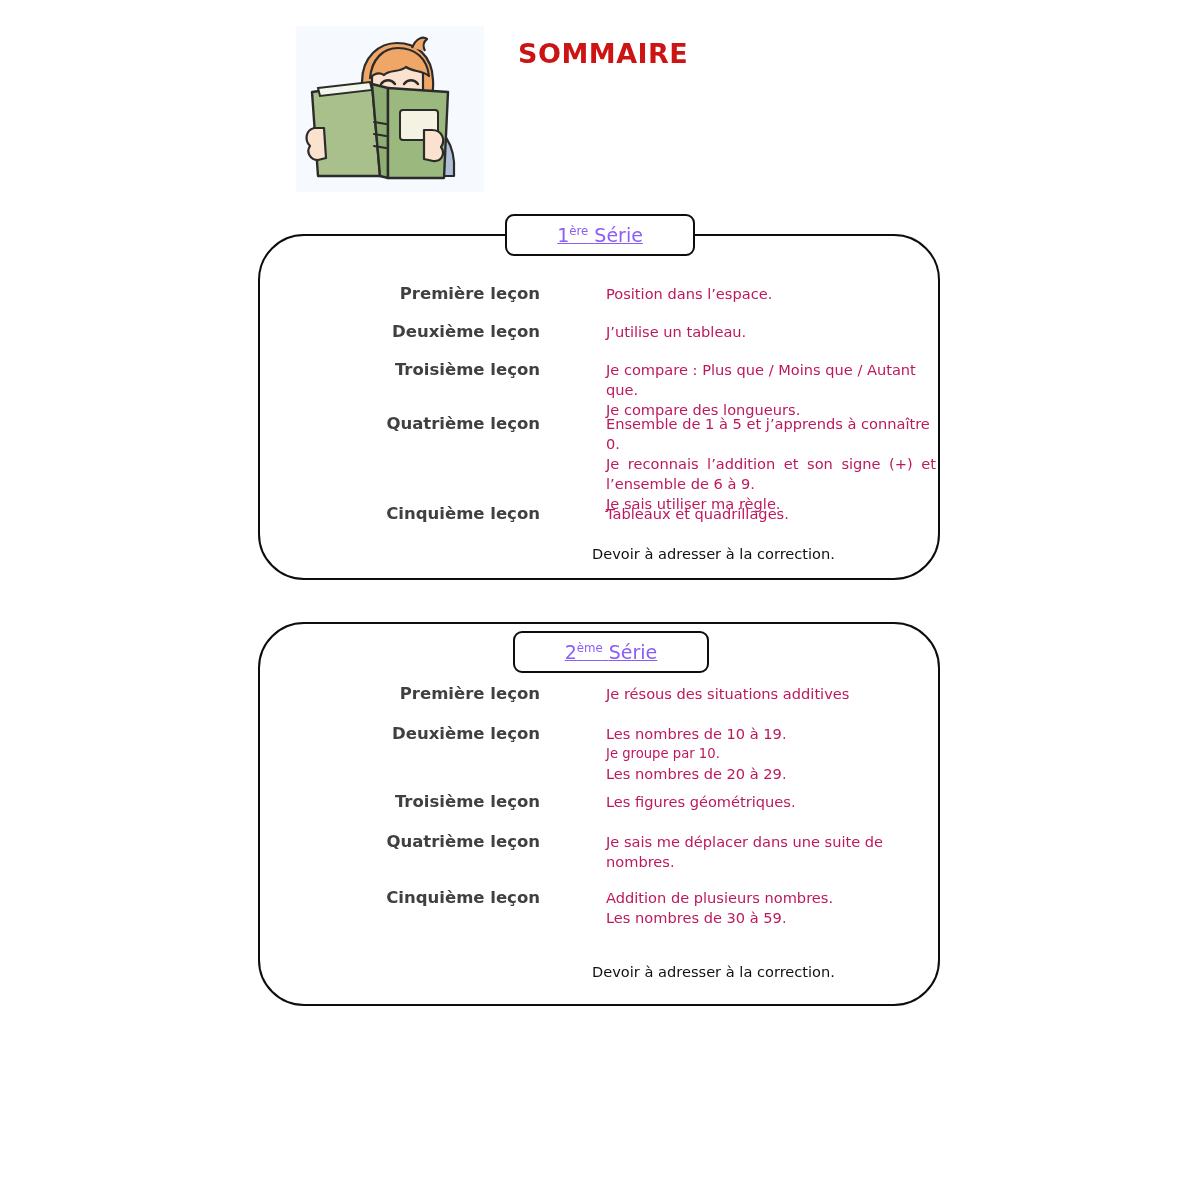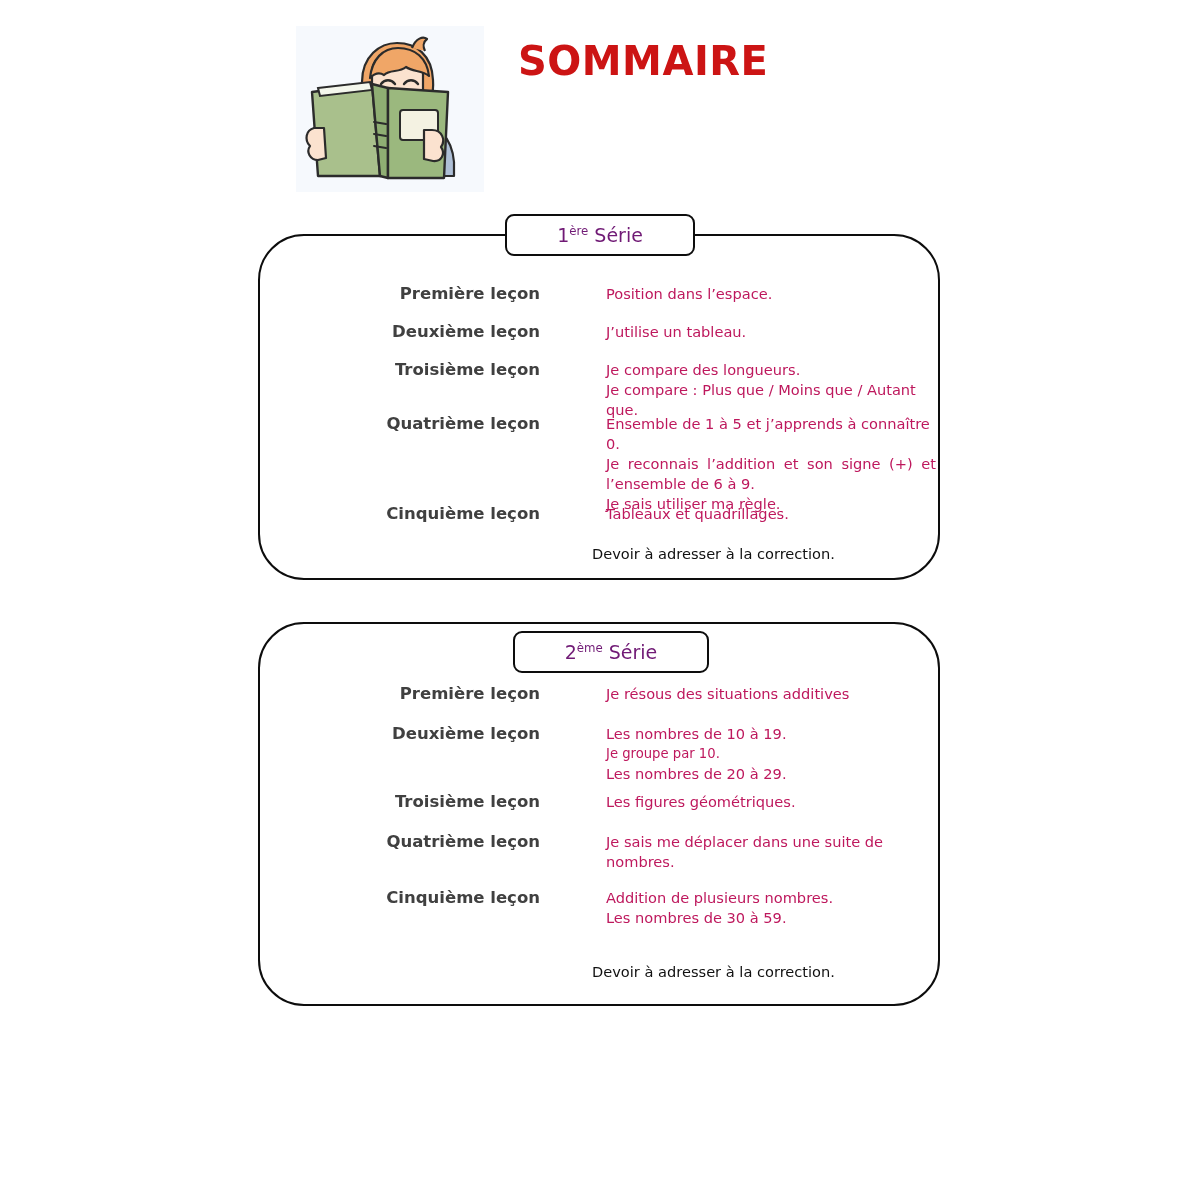--- a/index.html
+++ b/index.html
@@ -25,21 +25,21 @@
     background: #f6f9fd;
   }
   #header-illustration svg { display: block; width: 100%; height: 100%; }
 
   #page-title {
     position: absolute;
     left: 518px;
     top: 38px;
     font-family: "DejaVu Sans", sans-serif;
     font-weight: bold;
-    font-size: 40px;
+    font-size: 27px;
     letter-spacing: 0.5px;
     color: #cc1414;
   }
 
   
   .series-panel {
     position: absolute;
     left: 258px;
     width: 682px;
     border: 2.2px solid #0d0d0d;
@@ -70,22 +70,23 @@
   }
   #series-tab-2 {
     left: 513px;
     top: 631px;
     width: 196px;
     height: 42px;
   }
   .series-tab-label {
     font-family: "DejaVu Sans", sans-serif;
     font-size: 19px;
-    color: #701a75;
+    color: #8b5cf6;
     white-space: nowrap;
+    text-decoration: underline;
   }
   .series-tab-label sup {
     font-size: 0.62em;
     vertical-align: super;
     line-height: 0;
   }
 
   
   .lessons {
     position: absolute;
@@ -186,22 +187,22 @@
       </div>
       <div class="lesson-row" style="top: 86px;">
         <div class="lesson-title">Deuxième leçon</div>
         <div class="lesson-desc">
           <span class="line">J’utilise un tableau.</span>
         </div>
       </div>
       <div class="lesson-row" style="top: 124px;">
         <div class="lesson-title">Troisième leçon</div>
         <div class="lesson-desc">
+          <span class="line">Je compare : Plus que / Moins que / Autant que.</span>
           <span class="line">Je compare des longueurs.</span>
-          <span class="line">Je compare : Plus que / Moins que / Autant que.</span>
         </div>
       </div>
       <div class="lesson-row" style="top: 178px;">
         <div class="lesson-title">Quatrième leçon</div>
         <div class="lesson-desc">
           <span class="line">Ensemble de 1 à 5 et j’apprends à connaître 0.</span>
           <span class="line justify">Je reconnais l’addition et son signe (+) et</span>
           <span class="line">l’ensemble de 6 à 9.</span>
           <span class="line">Je sais utiliser ma règle.</span>
         </div>

